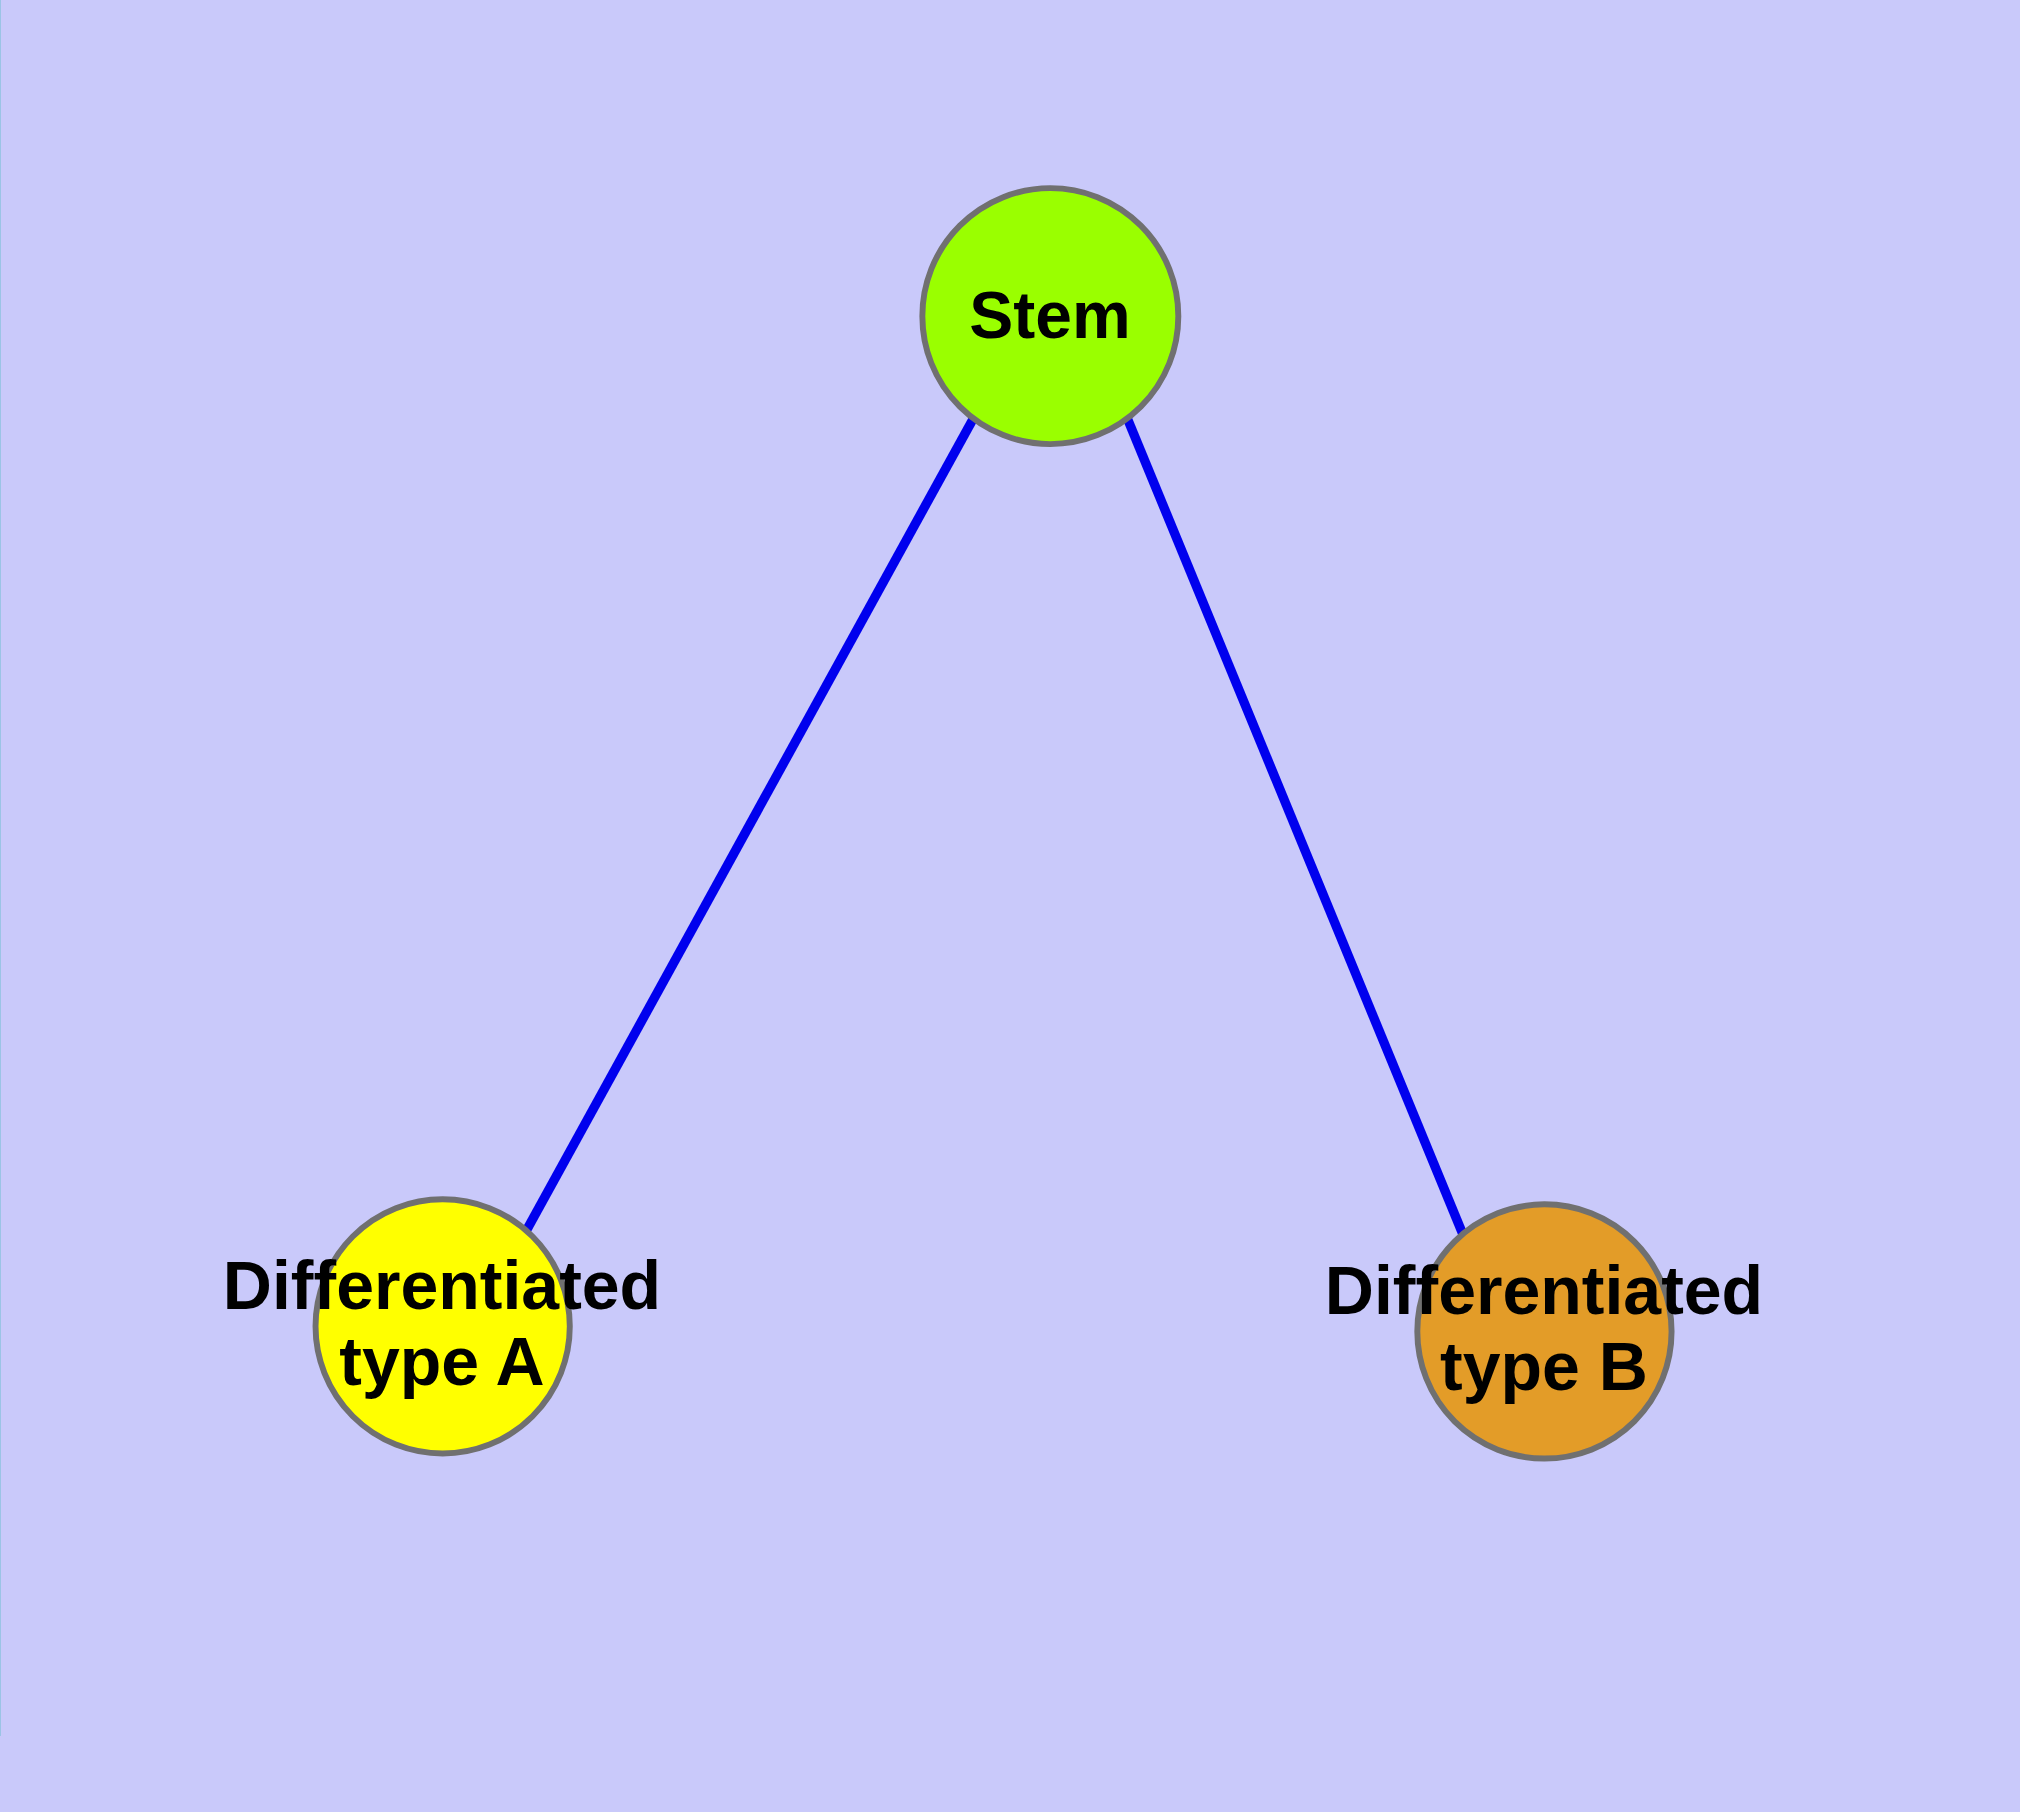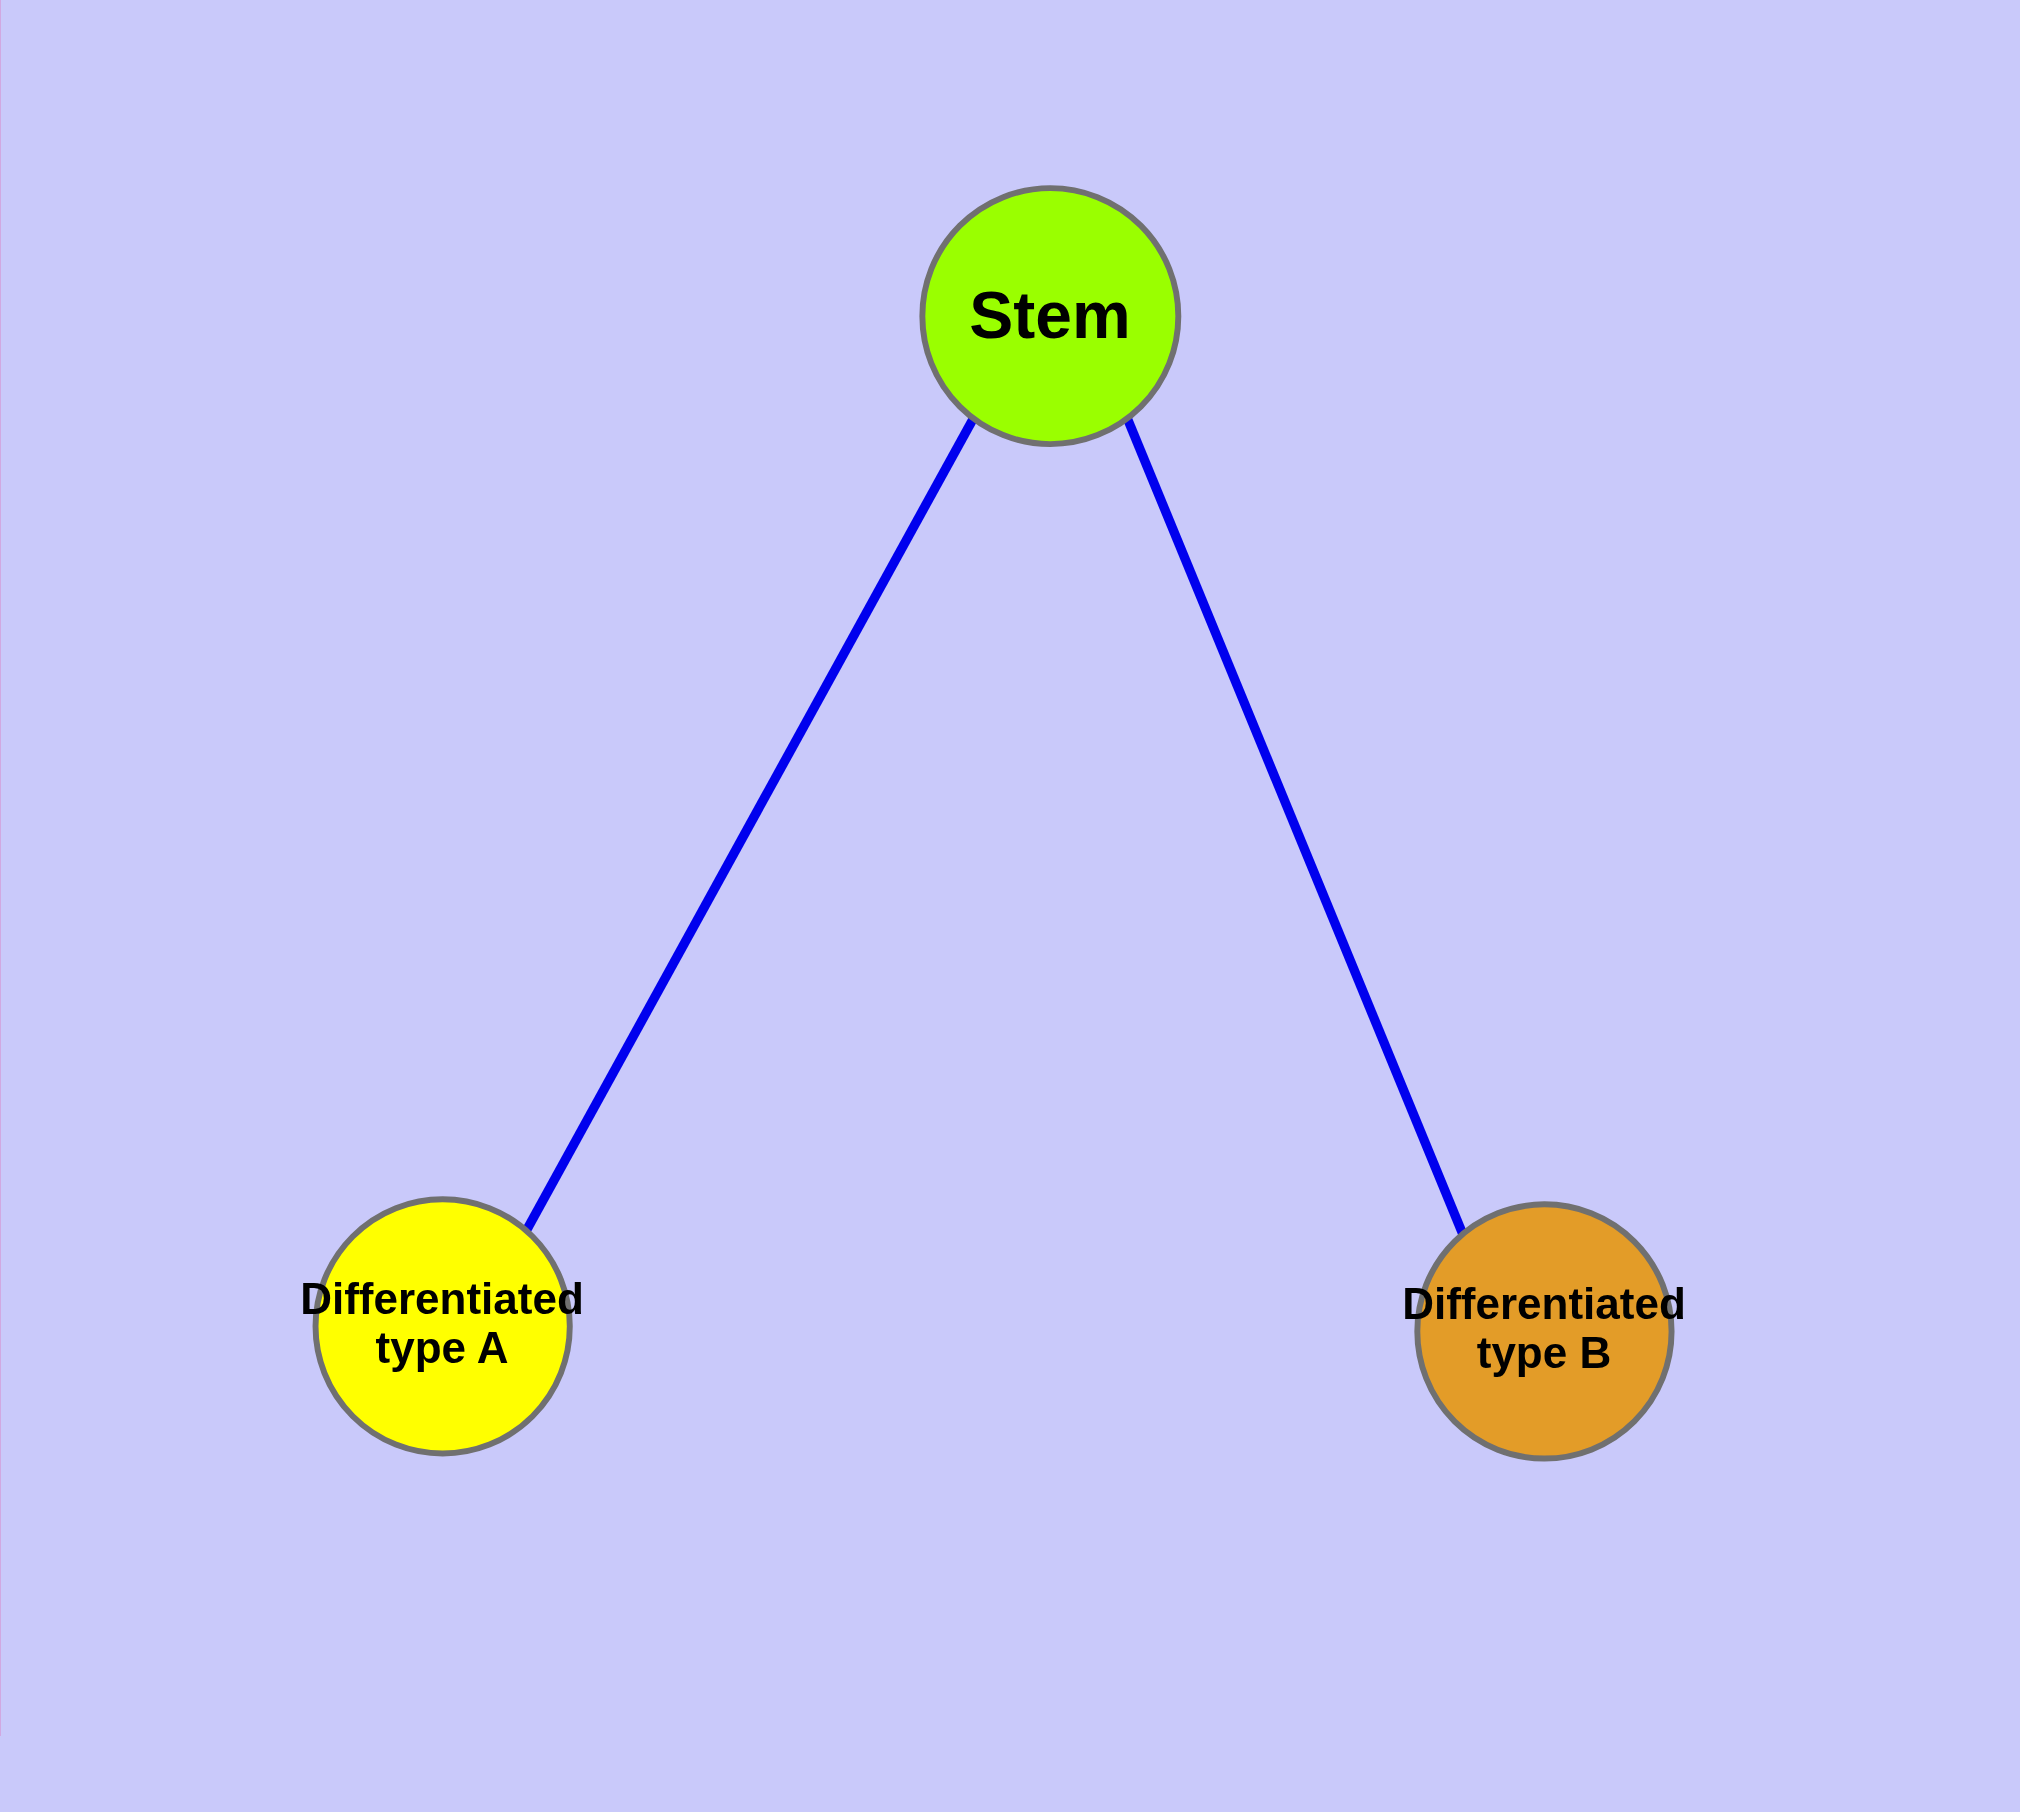--- a/index.html
+++ b/index.html
@@ -8,21 +8,21 @@
     padding: 0;
   }
   body {
     background: #c9c9fa;
     font-family: "Liberation Sans", sans-serif;
   }
   #canvas {
     position: relative;
     width: 2021px;
     height: 1736px;
-    background: #ec4899;
+    background: #14b8a6;
     overflow: hidden;
   }
   #graph-svg {
     position: absolute;
     left: 0;
     top: 0;
     width: 2021px;
     height: 1812px;
     display: block;
   }
@@ -34,21 +34,21 @@
     text-align: center;
     line-height: 1.12;
     white-space: pre;
     pointer-events: none;
     transform: translate(-50%, -50%);
   }
   .node-label-stem {
     font-size: 66px;
   }
   .node-label-diff {
-    font-size: 44px;
+    font-size: 68px;
   }
 </style>
 </head>
 <body>
 
 <div id="canvas">
 
   <svg id="graph-svg" viewBox="0 0 2384 2138">
     <rect x="0" y="0" width="2384" height="2138" fill="#c9c9fa"></rect>
 

